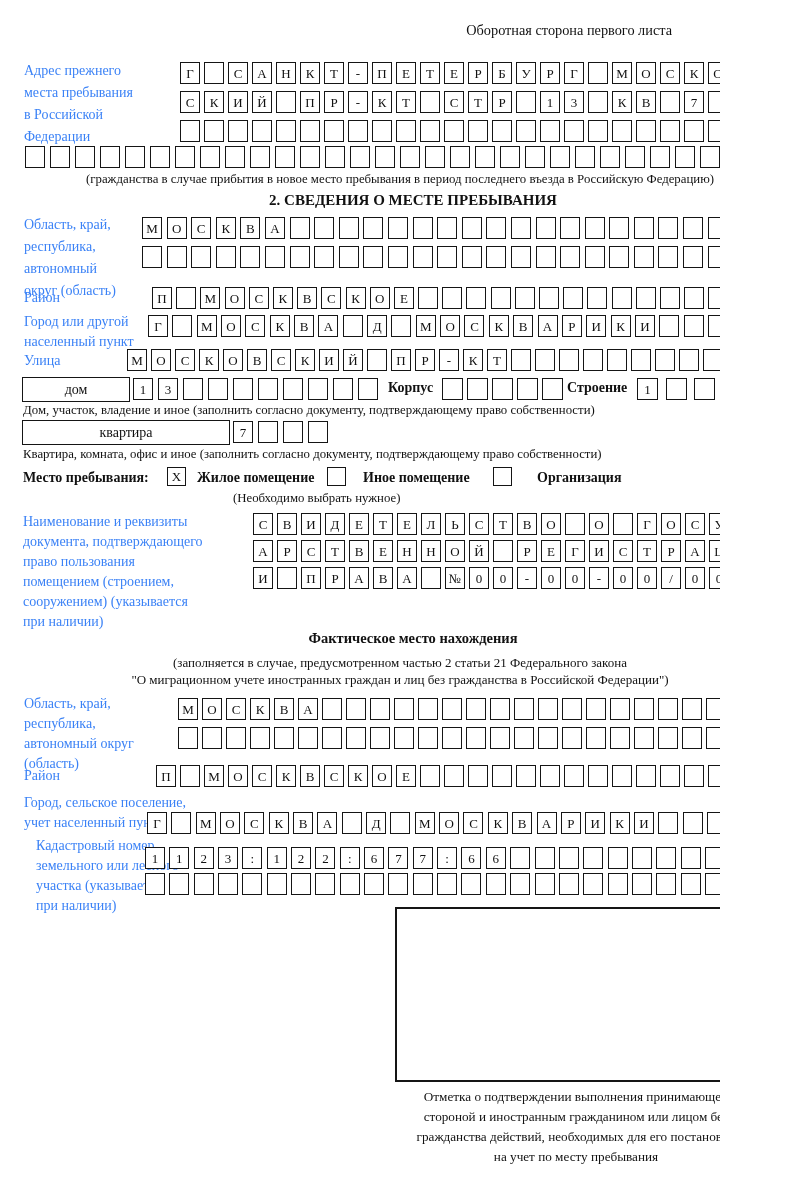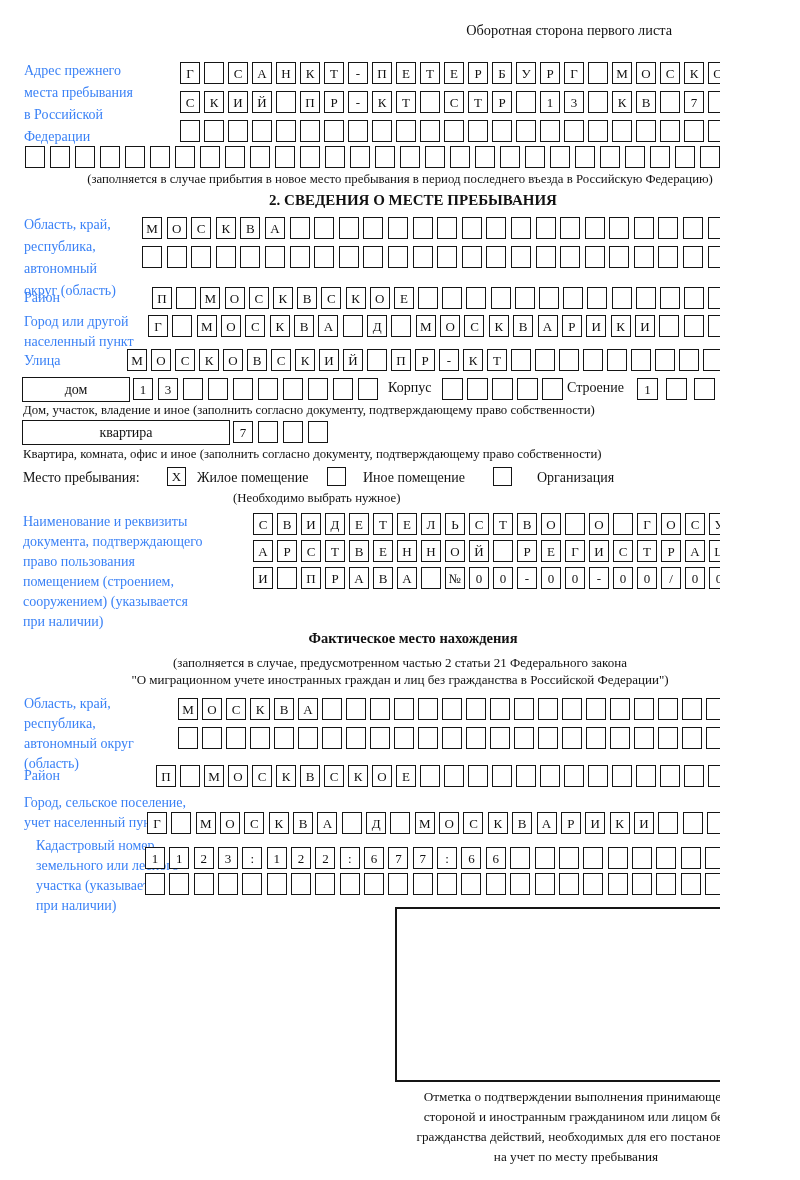--- a/index.html
+++ b/index.html
@@ -18,21 +18,21 @@
     width:var(--cw,20px);height:var(--ch,22px);
     border:1.5px solid #151515;box-sizing:border-box;background:#fff;
     display:flex;align-items:center;justify-content:center;
     font-size:13px;line-height:1;
   }
   .widebox{
     position:absolute;border:1.5px solid #151515;box-sizing:border-box;
     height:25px;display:flex;align-items:center;justify-content:center;
     font-size:14px;background:#fff;
   }
-  .inline-label{position:absolute;font-size:14px;}
+  .inline-label{position:absolute;font-size:14px;font-weight:bold;}
   .stampbox{position:absolute;border:2px solid #151515;box-sizing:border-box;background:#fff;}
   .stampcap{position:absolute;font-size:13.2px;line-height:20px;text-align:center;white-space:pre-line;}
 </style>
 </head>
 <body>
 
 <div id="page">
 
   <div class="abs" style="top:22px;right:48px;font-size:14.3px;">Оборотная сторона первого листа</div>
 
@@ -142,21 +142,21 @@
       <div class="cell"></div>
       <div class="cell"></div>
       <div class="cell"></div>
       <div class="cell"></div>
       <div class="cell"></div>
       <div class="cell"></div>
       <div class="cell"></div>
       <div class="cell"></div>
       <div class="cell"></div>
     </div>
-  <div class="caption center" style="top:172px;">(заполняется в случае прибытия в новое место пребывания в период последнего въезда в Российскую Федерацию)</div>
+  <div class="caption center" style="top:172px;">(гражданства в случае прибытия в новое место пребывания в период последнего въезда в Российскую Федерацию)</div>
 
   <div class="title center" style="top:192px;">2. СВЕДЕНИЯ О МЕСТЕ ПРЕБЫВАНИЯ</div>
 
   <div class="label" style="left:24px;top:214px;">Область, край,
 республика,
 автономный
 округ (область)</div>
   <div class="cellrow" style="left:142px;top:217px;gap:4.6px;">
       <div class="cell">М</div>
       <div class="cell">О</div>

